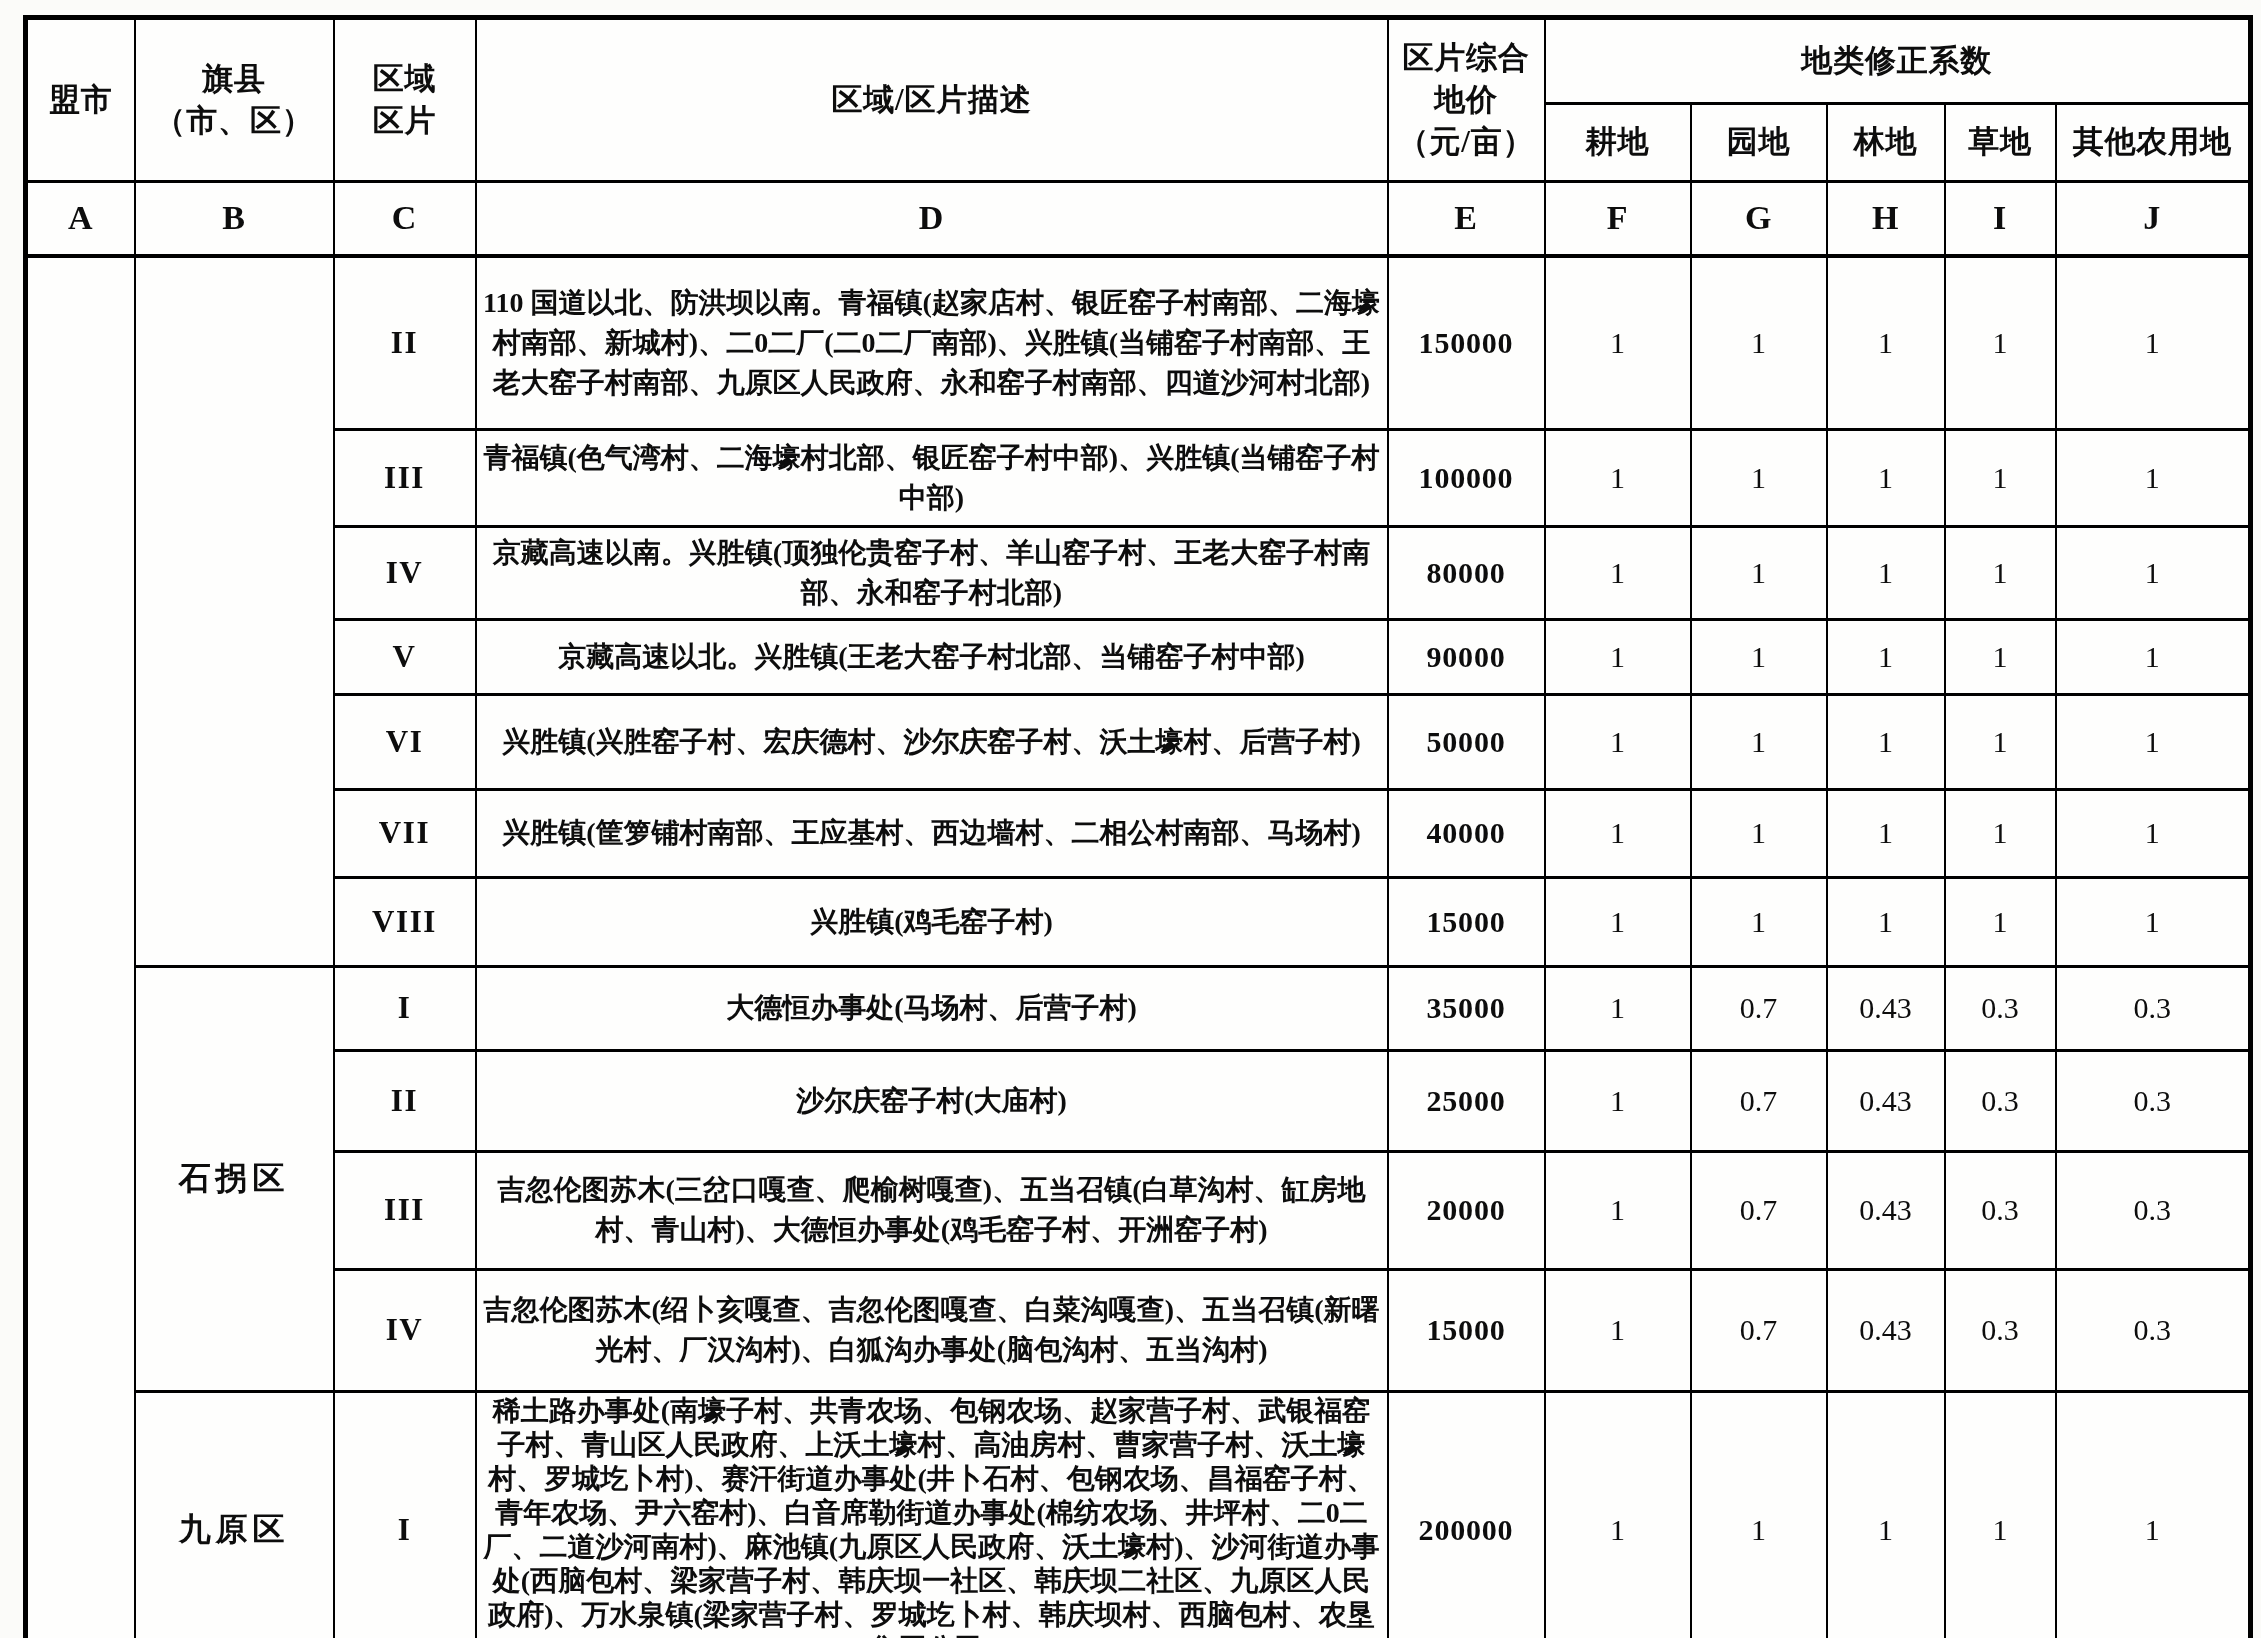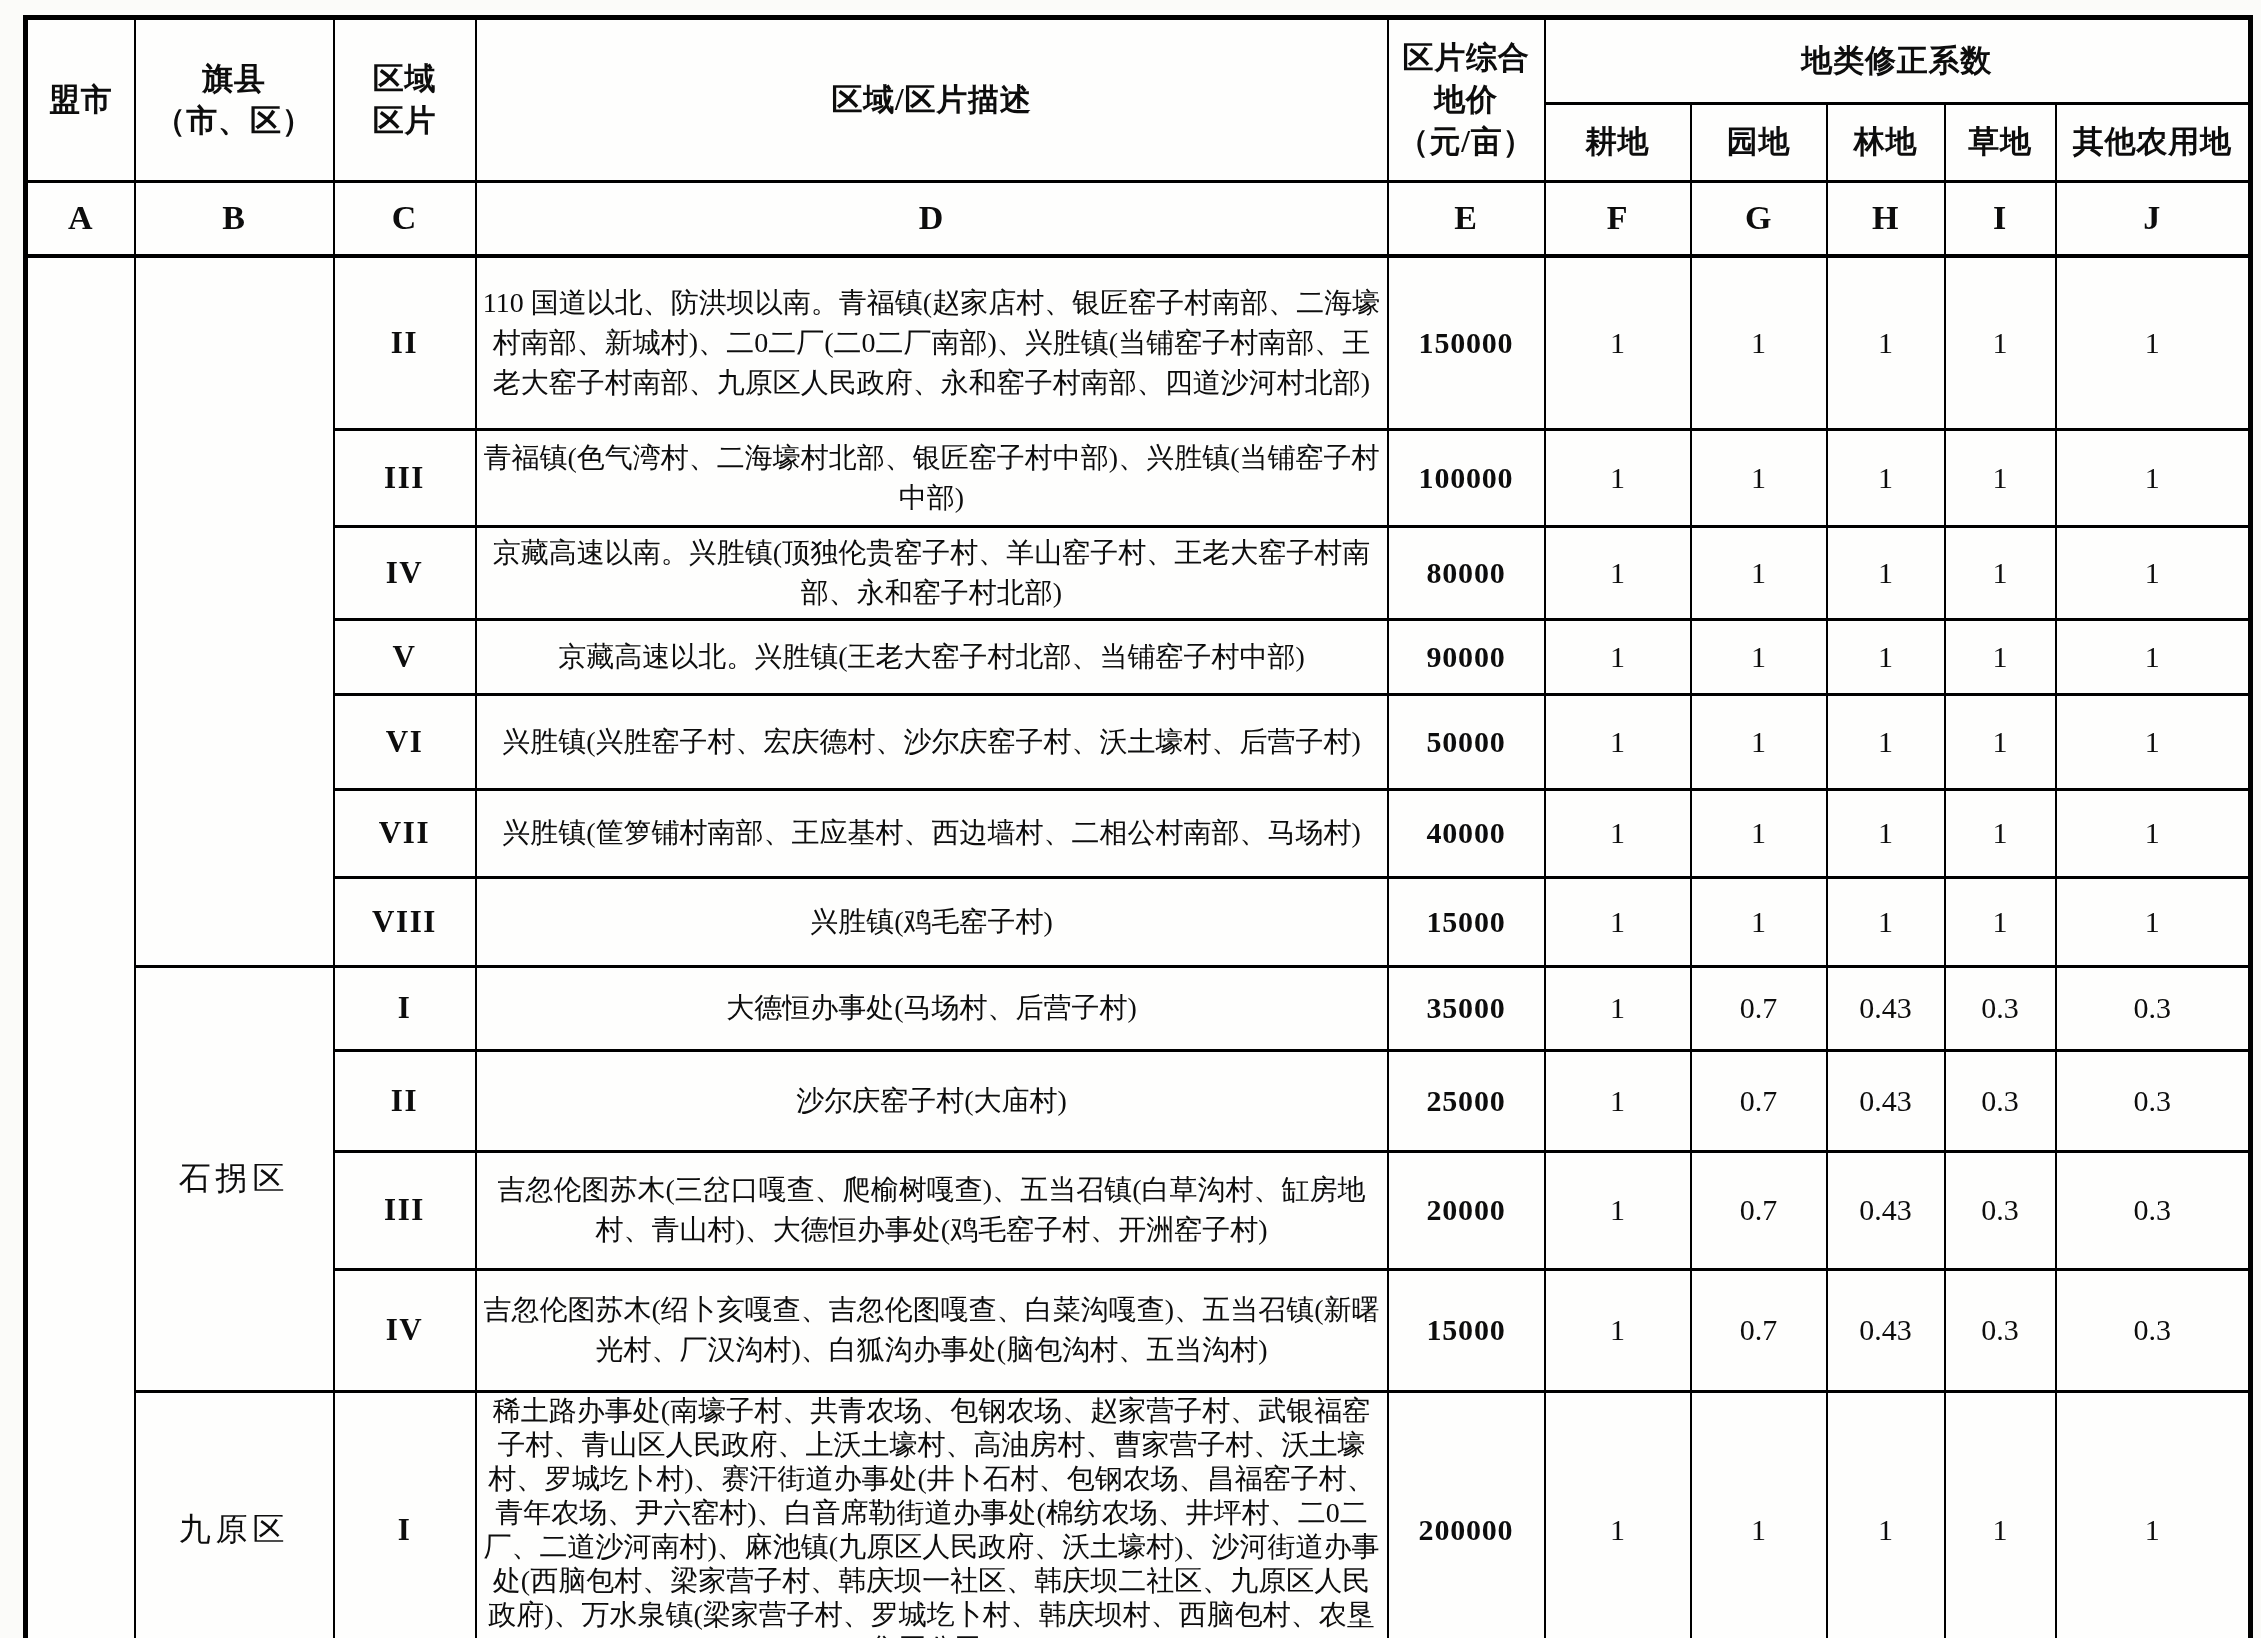--- a/index.html
+++ b/index.html
@@ -32,29 +32,29 @@
   th.hdr{
     font-size:31px;font-weight:600;line-height:1.35;
     white-space:pre-line;letter-spacing:0.8px;
   }
   th.letter{
     font-size:34px;font-weight:700;letter-spacing:0.8px;
   }
   tr.letters-row th{border-bottom-width:4px;}
   td.league-cell{width:109px;}
   td.county-cell{
-    font-size:32px;font-weight:400;letter-spacing:4.9px;
+    font-size:32px;font-weight:700;letter-spacing:4.9px;
   }
   td.zone-cell{
     font-size:31px;font-weight:700;letter-spacing:1.6px;
     font-family:"Liberation Serif","DejaVu Serif",serif;
   }
   td.desc-cell{
     text-align:left;
-    font-size:28px;line-height:40px;font-weight:400;
+    font-size:28px;line-height:40px;font-weight:700;
     padding:4.9px 8px 4.9px 6.5px;
     letter-spacing:0px;
   }
   td.desc-cell.dense{line-height:34px;}
   td.price-cell{
     font-size:30px;font-weight:600;letter-spacing:0.8px;
   }
   td.coeff-cell{
     font-size:30px;font-weight:500;
   }

